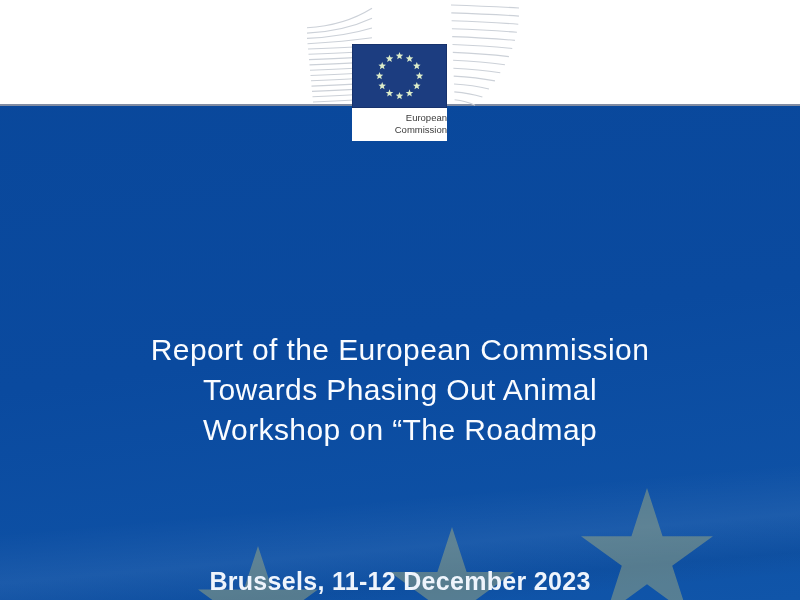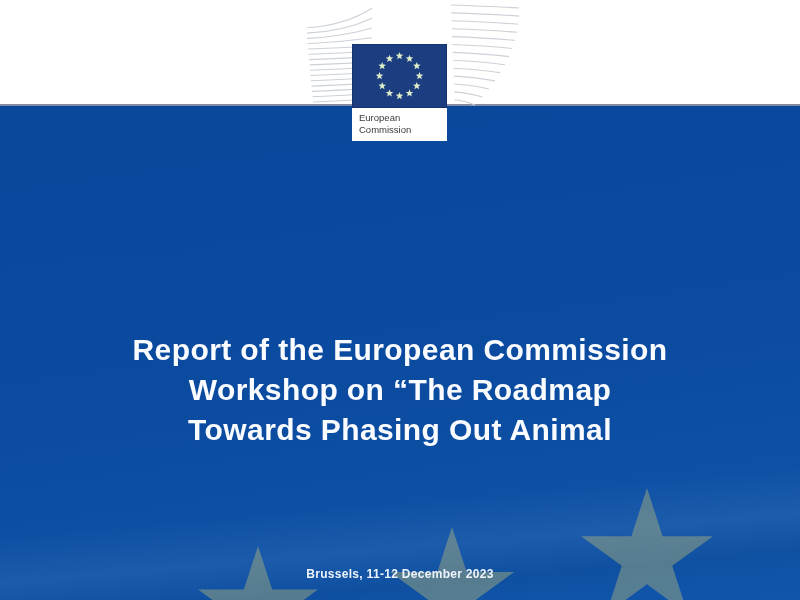--- a/index.html
+++ b/index.html
@@ -14,20 +14,21 @@
     position: absolute; left: 0; top: 0;
     width: 100%; height: 104px;
     background: #ffffff;
     border-bottom: 2px solid rgba(25,45,85,0.55);
     z-index: 2;
   }
   .ec-logo {
     position: absolute; left: 296px; top: 0;
     width: 250px; height: 145px;
     z-index: 3;
+    text-align: right;
   }
   .blines { position: absolute; left: 0; top: 0; width: 250px; height: 145px; }
   .flag {
     position: absolute; left: 56px; top: 44px;
     width: 95px; height: 64px; display: block;
   }
   .label {
     position: absolute; left: 56px; top: 108px;
     width: 95px; height: 33px;
     background: #ffffff;
@@ -55,29 +56,29 @@
     background: linear-gradient(180deg, rgba(255,255,255,0) 0%,
                 rgba(255,255,255,0.06) 45%, rgba(5,20,55,0.06) 80%,
                 rgba(255,255,255,0) 100%);
     z-index: 1;
   }
   .title {
     position: absolute; left: 0; right: 0; top: 330px;
     text-align: center;
     color: #fafcff;
     font-size: 30px; line-height: 40px;
-    font-weight: bold;
+    font-weight: normal;
     letter-spacing: 0.4px;
     z-index: 2;
   }
   .subtitle {
     position: absolute; left: 0; right: 0; top: 567px;
     text-align: center;
     color: #eef4fc;
-    font-size: 12px;
+    font-size: 25px;
     font-weight: bold;
     letter-spacing: 0.3px;
     z-index: 2;
   }
 </style>
 </head>
 <body>
 
 <div class="page">
 
@@ -142,19 +143,19 @@
     </div>
   </div>
 
   <div class="swoosh"></div>
   <div class="wstar a"></div>
   <div class="wstar b"></div>
   <div class="wstar c"></div>
 
   <div class="title">
     <div>Report of the European Commission</div>
+    <div>Towards Phasing Out Animal</div>
     <div>Workshop on “The Roadmap</div>
-    <div>Towards Phasing Out Animal</div>
   </div>
 
   <div class="subtitle">Brussels, 11-12 December 2023</div>
 
 </div>
 
 </body></html>

